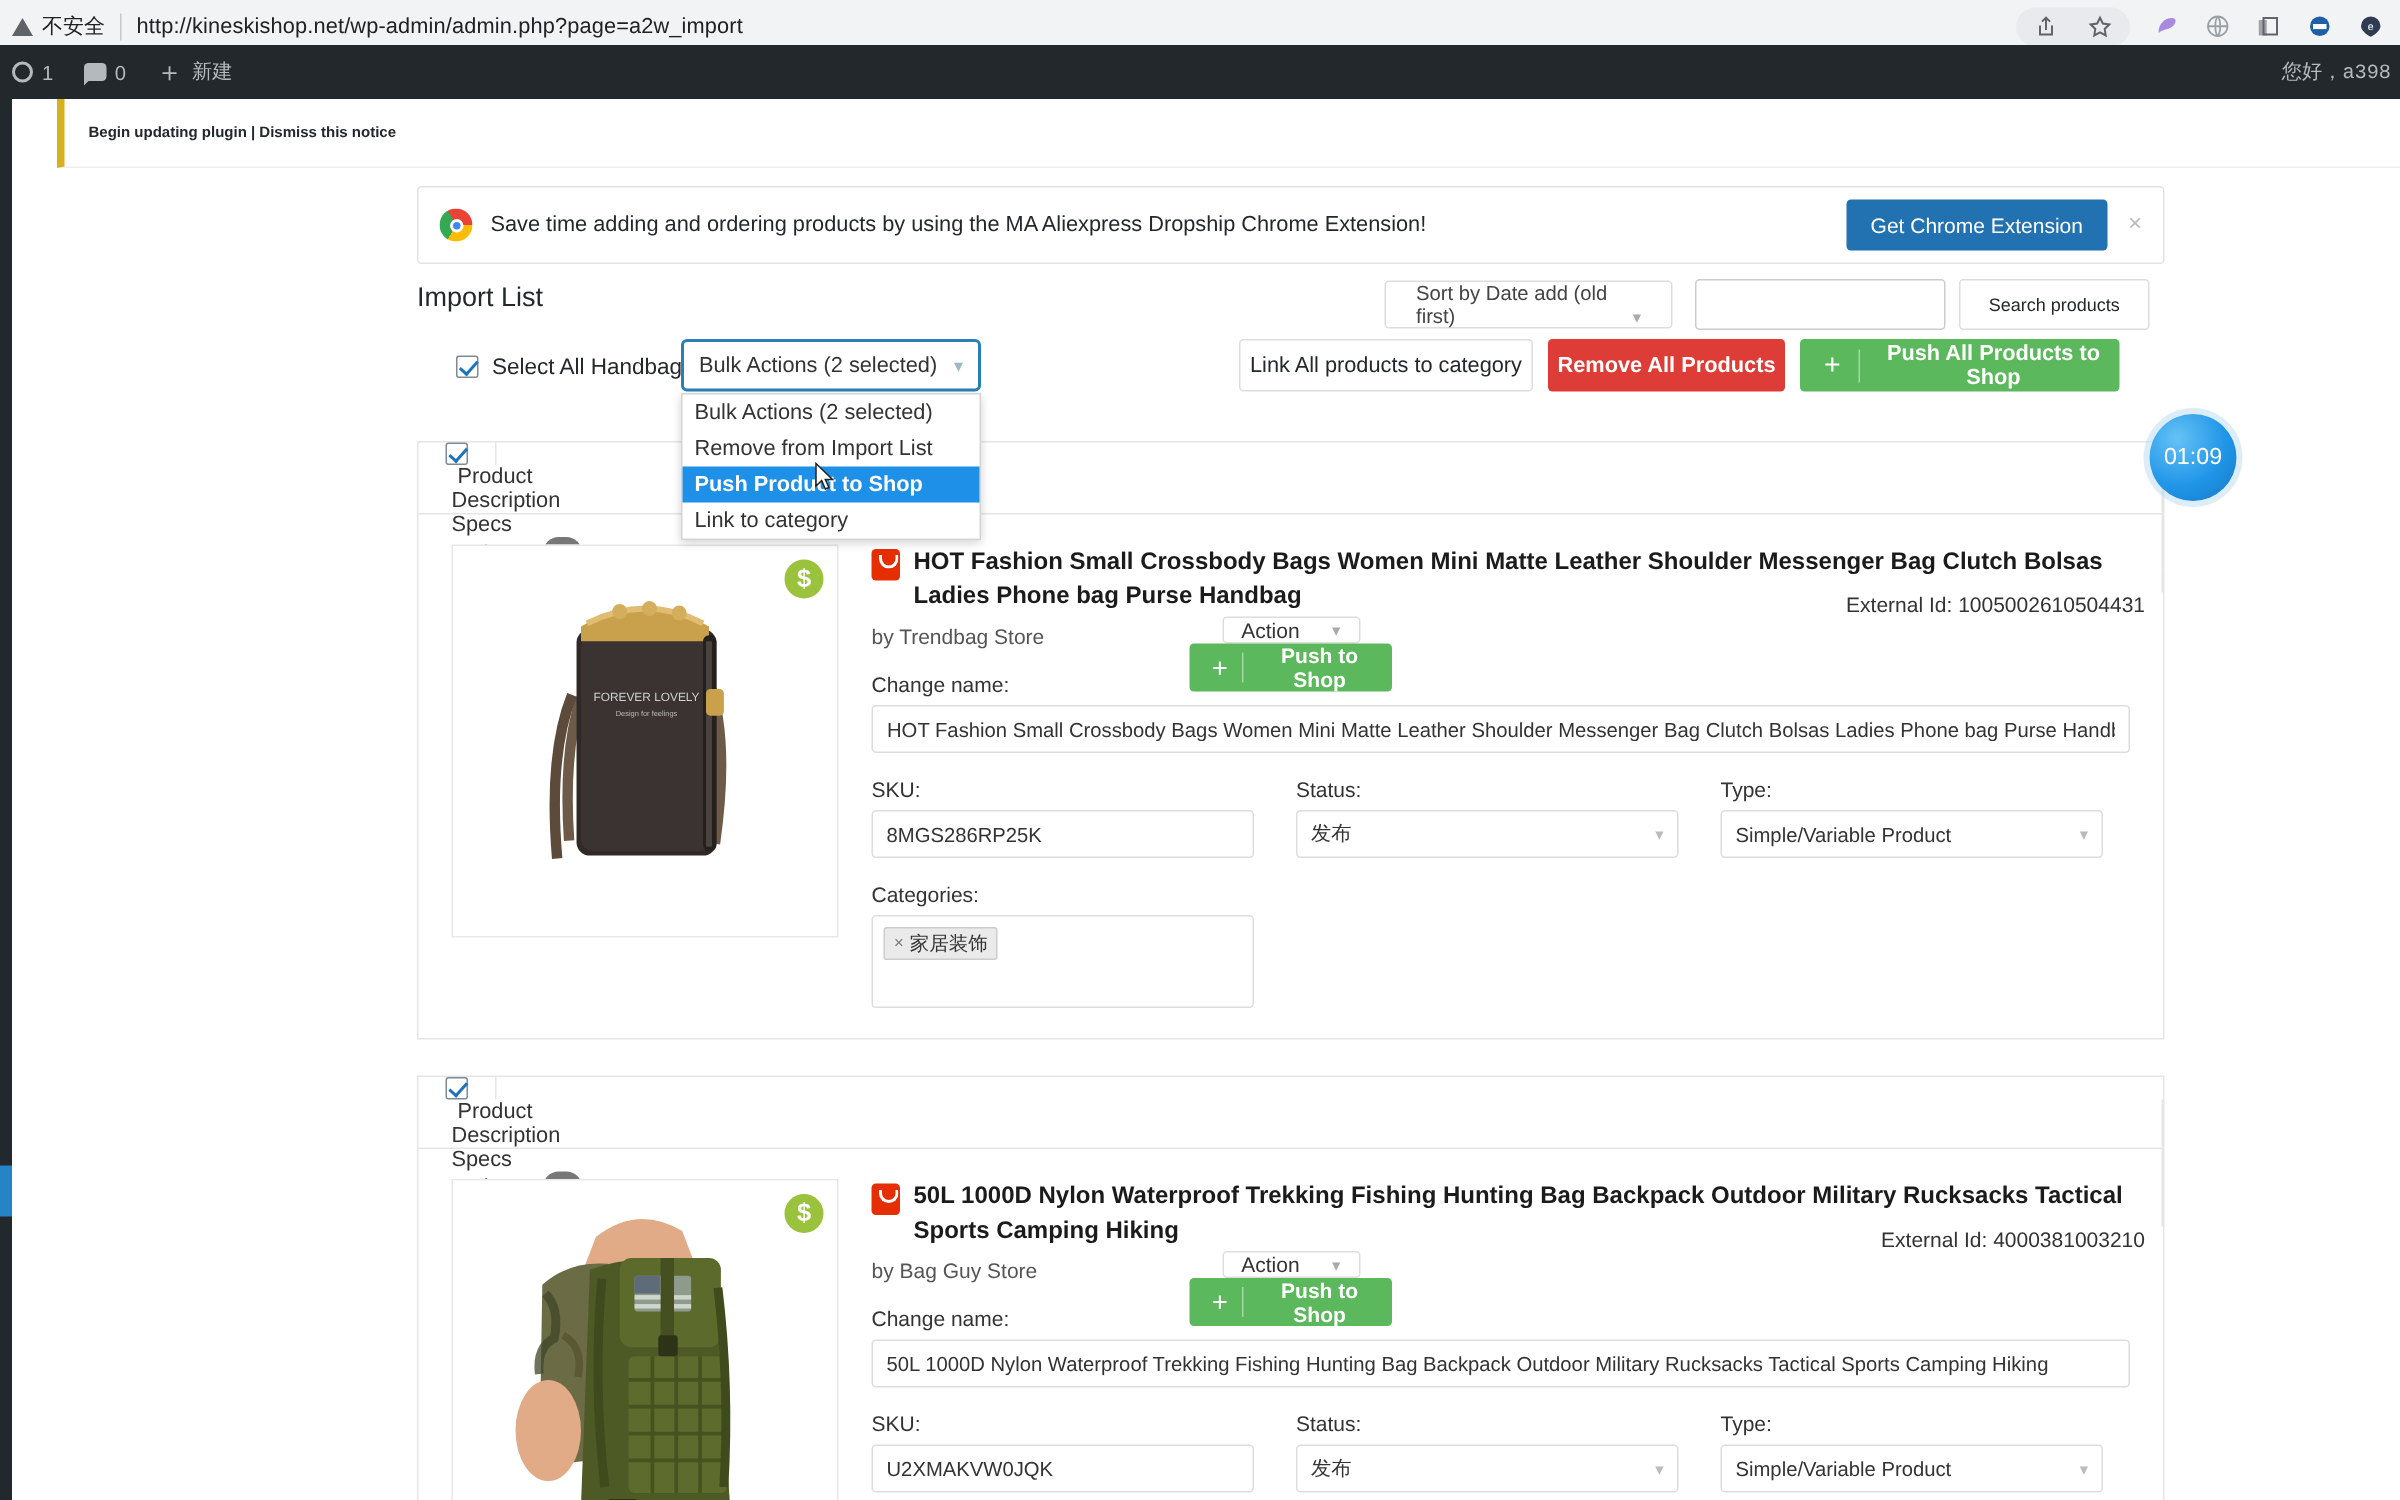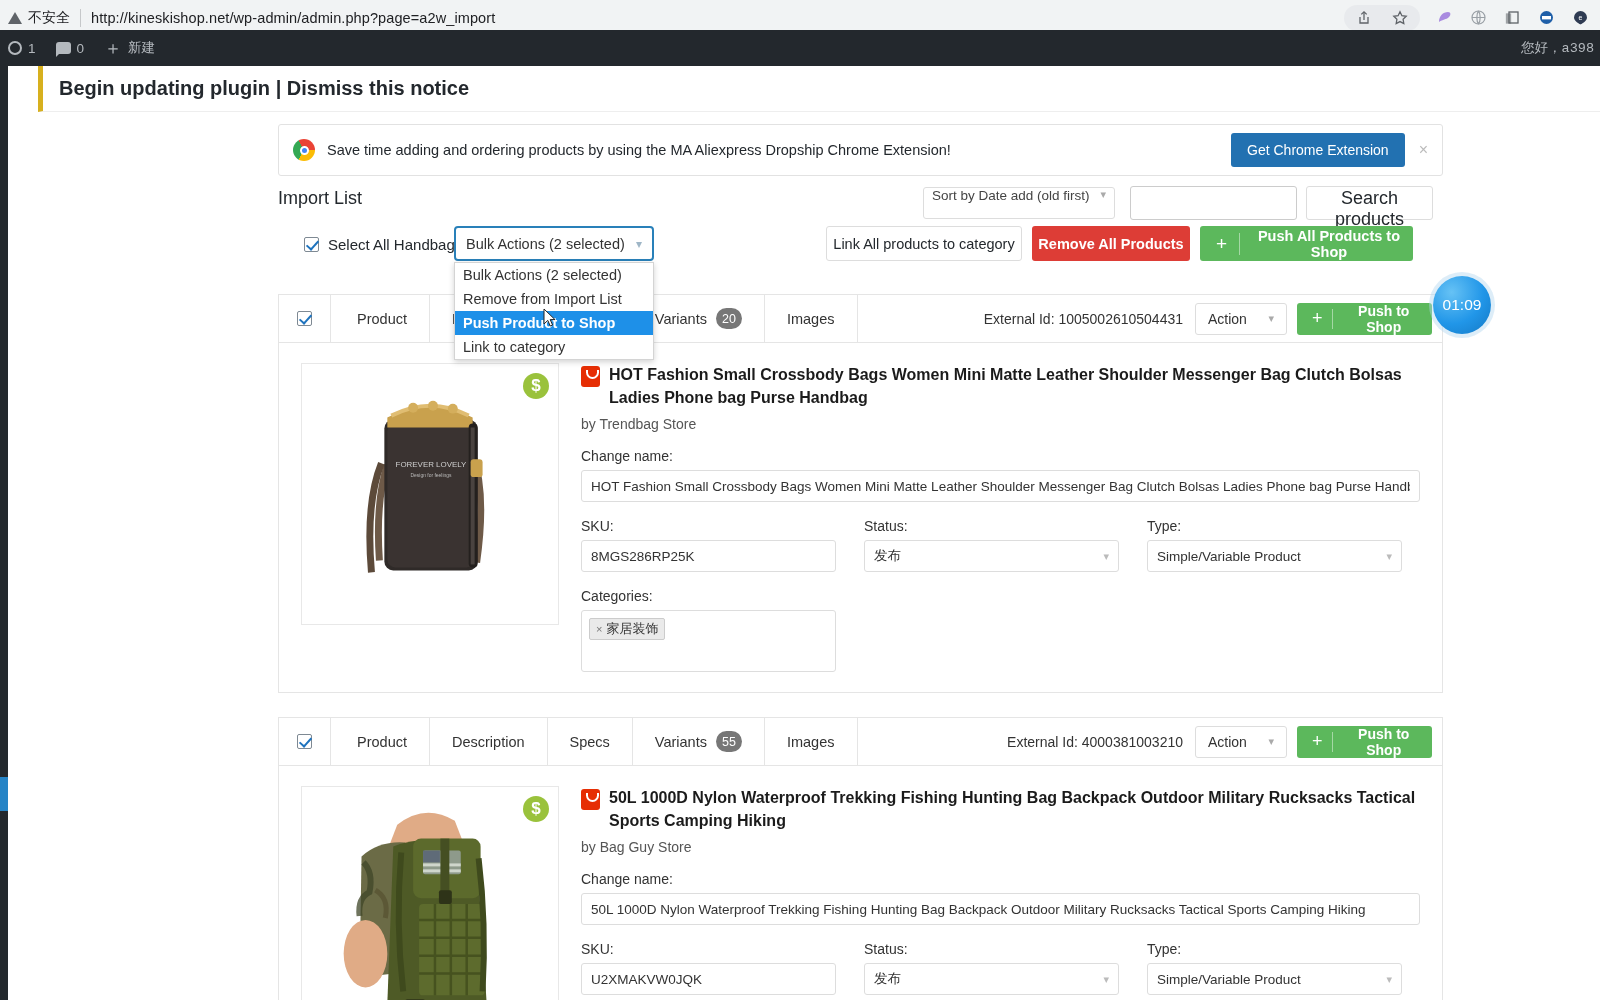--- a/index.html
+++ b/index.html
@@ -44,21 +44,21 @@
   
   .left-stripe { position:absolute; left:0; top:66px; width:8px; height:934px; background:#23282d; }
   .left-blue { position:absolute; left:0; top:777px; width:8px; height:34px; background:#2684c6; }
   .page { position:absolute; top:66px; left:8px; width:1592px; height:934px; background:#fff; }
 
   
   .notice {
     position:absolute; top:0px; left:30px; width:1562px; height:46px;
     background:#fff; border-left:5px solid #d7b01e;
     display:flex; align-items:center; padding-left:16px;
-    font-size:20px; font-weight:bold; color:#23282d;
+    font-size:10px; font-weight:bold; color:#23282d;
     border-bottom: 1px solid #eee;
   }
 
   
   .ext-banner {
     position:absolute; top:58px; left:270px; width:1165px; height:52px;
     background:#fff; border:1px solid #e2e2e2; border-radius:3px;
     display:flex; align-items:center; padding:0 14px;
   }
   .chrome-logo { width:22px; height:22px; border-radius:50%; position:relative; overflow:hidden; flex:none; }
@@ -70,32 +70,32 @@
     margin-left:auto; background:#2271b1; color:#fff; border:none; border-radius:3px;
     padding:9px 16px; font-size:14px; cursor:pointer; font-family:inherit;
   }
   .ext-close { margin-left:14px; color:#bbb; font-size:16px; cursor:pointer; }
 
   
   .import-title { position:absolute; top:122px; left:270px; font-size:18px; color:#23282d; }
   .sortsel {
     position:absolute; top:121px; left:915px; width:192px; height:32px;
     border:1px solid #ddd; border-radius:3px; background:#fff;
-    display:flex; align-items:flex-start; padding:0 8px; font-size:13.5px; color:#444;
+    display:flex; align-items:flex-end; padding:0 20px; font-size:13.5px; color:#444;
   }
   .sortsel .cv { margin-left:auto; color:#aaa; font-size:11px; }
   .search-input {
     position:absolute; top:120px; left:1122px; width:167px; height:34px;
     border:1px solid #ccc; border-radius:3px; background:#fff; outline:none;
     font-family:inherit; font-size:14px; padding:0 8px;
   }
   .btn-search {
     position:absolute; top:120px; left:1298px; width:127px; height:34px;
     background:#fff; border:1px solid #ddd; border-radius:3px;
-    font-size:18px; color:#23282d; cursor:pointer; font-family:inherit;
+    font-size:12px; color:#23282d; cursor:pointer; font-family:inherit;
   }
 
   
   .selall { position:absolute; top:170px; left:296px; display:flex; align-items:center; gap:9px; font-size:15px; color:#23282d; }
   .cbx { width:15px; height:15px; border:1px solid #7e8993; border-radius:2px; background:#fff; position:relative; display:inline-block; }
   .cbx.checked::after {
     content:""; position:absolute; left:4px; top:0px; width:5px; height:10px;
     border:solid #1e73be; border-width:0 2px 2px 0; transform:rotate(42deg);
   }
   .bulk-wrap { position:absolute; top:160px; left:446px; width:200px; }
@@ -133,21 +133,21 @@
   .timer {
     position:absolute; top:210px; left:1425px; width:58px; height:58px; border-radius:50%;
     background: radial-gradient(circle at 32% 28%, #66c2f5 0%, #2196e8 55%, #1478c4 100%);
     box-shadow:0 0 0 4px rgba(180,215,240,.45);
     display:flex; align-items:center; justify-content:center;
     color:#fff; font-size:15.5px; z-index:60;
   }
 
   
   .card { position:absolute; left:270px; width:1165px; background:#fff; border:1px solid #e5e5e5; }
-  .card-head { display:flex; align-items:stretch; height:48px; border-bottom:1px solid #e5e5e5; position:relative; }
+  .card-head { display:flex; align-items:stretch; height:48px; border-bottom:1px solid #e5e5e5; position:relative;flex-direction:column; }
   .chk-cell { width:52px; display:flex; align-items:center; justify-content:center; border-right:1px solid #e5e5e5; }
   .tab { display:flex; align-items:center; gap:9px; padding:0 22px; font-size:14.5px; color:#333; border-right:1px solid #e5e5e5; cursor:pointer; }
   .tab.first { padding-left:26px; }
   .badge { background:#777; color:#fff; border-radius:11px; min-width:26px; height:21px; display:inline-flex; align-items:center; justify-content:center; font-size:12.5px; padding:0 6px; }
   .ext-id { margin-left:auto; display:flex; align-items:center; font-size:14px; color:#333; padding-right:12px; }
   .action-sel {
     width:92px; height:32px; border:1px solid #ddd; border-radius:3px; background:#fff;
     display:flex; align-items:center; padding:0 12px; font-size:14px; color:#333; align-self:center; cursor:pointer;
   }
   .action-sel .cv { margin-left:auto; color:#aaa; font-size:11px; }

